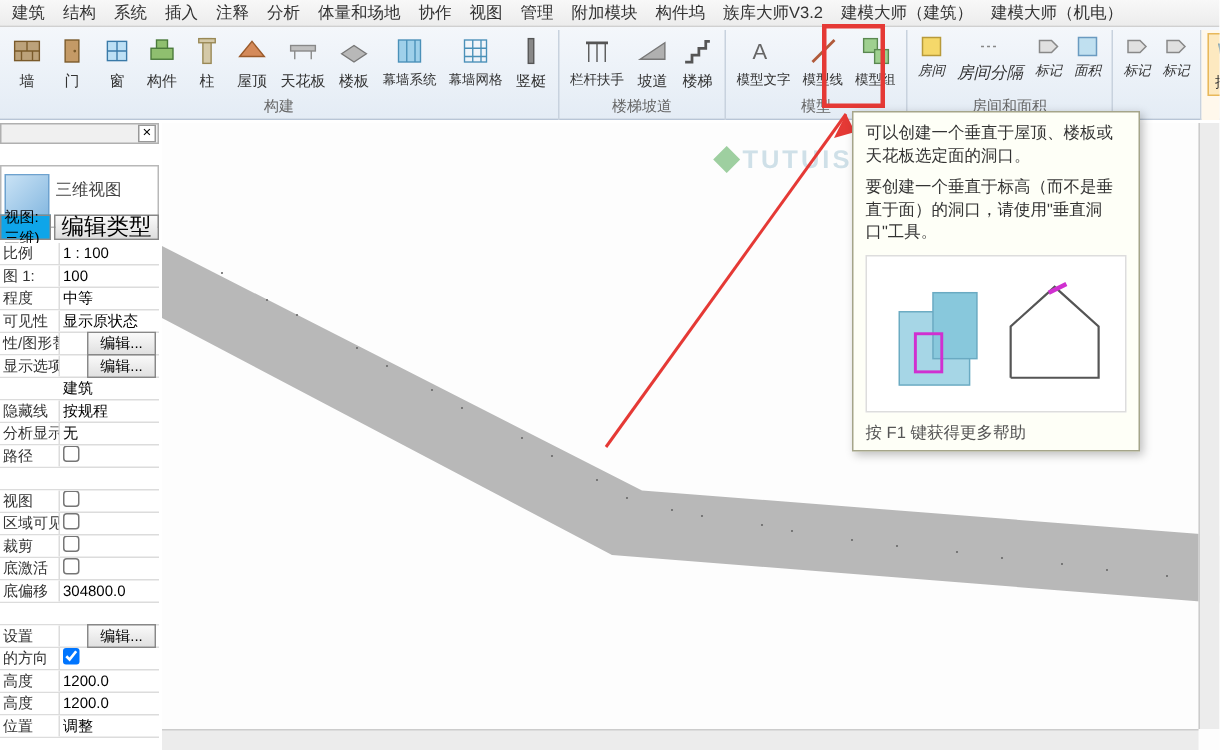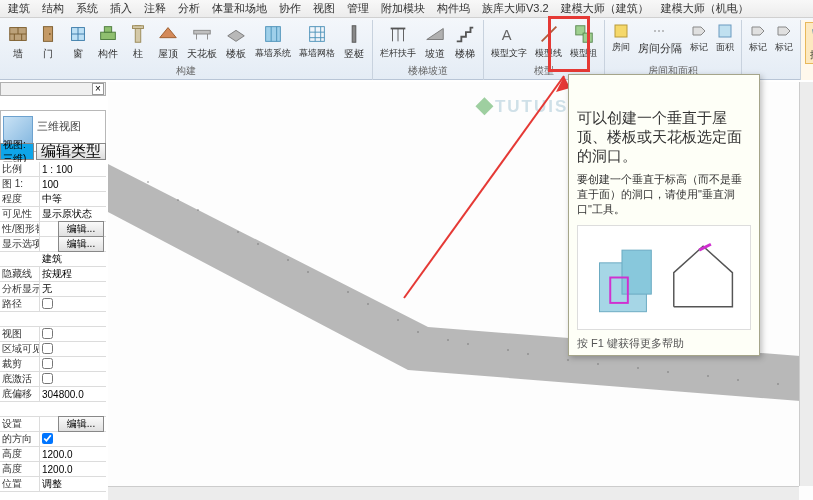--- a/index.html
+++ b/index.html
@@ -10,21 +10,21 @@
 .menubar .mi { padding: 2px 6px; color: #333; font-size: 11px; cursor: default; white-space: nowrap; }
 
 
 .ribbon { height: 62px; background: linear-gradient(#f4f7fb,#e4ecf5); border-bottom: 1px solid #b8c5d6; display: flex; align-items: stretch; padding-top: 2px; }
 .rgroup { display: flex; flex-direction: column; align-items: center; padding: 0 4px; border-right: 1px solid #c8d2de; height: 60px; }
 .ricons { display: flex; flex: 1; align-items: flex-start; gap: 2px; padding-top: 2px; }
 .rbtn { display: flex; flex-direction: column; align-items: center; padding: 1px 3px; cursor: default; min-width: 22px; }
 .rbtn .ic { width: 22px; height: 22px; display: flex; align-items: center; justify-content: center; }
 .rbtn .lbl { font-size: 10px; color: #333; margin-top: 2px; white-space: nowrap; }
 .rgroup .gname { font-size: 10px; color: #666; margin-top: auto; margin-bottom: 2px; }
-.rbtn.small { min-width: 18px; }
+.rbtn.small { min-width: 18px; font-style: italic; }
 .rbtn.small .ic { width: 16px; height: 16px; }
 .highlight-box { position: absolute; left: 548px; top: 16px; width: 42px; height: 56px; border: 3px solid #e53935; z-index: 10; pointer-events: none; }
 
 
 .closebar { position: absolute; left: 0; top: 82px; width: 106px; height: 14px; background: #f0f0f0; border: 1px solid #b0b0b0; display: flex; align-items: center; justify-content: flex-end; }
 .closebar .x { width: 12px; height: 12px; line-height: 10px; text-align: center; font-size: 10px; border: 1px solid #999; background: #fff; margin-right: 1px; }
 .viewbox { position: absolute; left: 0; top: 110px; width: 106px; height: 42px; background: #fff; border: 1px solid #b8b8b8; display: flex; align-items: center; padding: 2px; }
 .viewbox .cube { width: 30px; height: 30px; background: linear-gradient(135deg,#c9e2f5,#85b8e0); border: 1px solid #6da2cf; margin-right: 4px; }
 .viewbox .vlbl { font-size: 11px; color: #444; padding-bottom: 10px; }
 
@@ -42,21 +42,21 @@
 
 .canvas { position: absolute; left: 108px; top: 82px; right: 0; bottom: 0; background: #fdfdfd; overflow: hidden; }
 .watermark { position: absolute; left: 368px; top: 10px; font-size: 17px; font-weight: 700; letter-spacing: 2px; color: #cfe0e8; }
 .watermark .dot { color: #9ecfa0; font-size: 22px; }
 .ramp { position: absolute; }
 .scrollh { position: absolute; bottom: 0; left: 108px; right: 14px; height: 14px; background: #ececec; border-top:1px solid #ccc; }
 .scrollv { position: absolute; right: 0; top: 82px; bottom: 14px; width: 14px; background: #ececec; border-left:1px solid #ccc; }
 
 
 .tooltip { position: absolute; left: 568px; top: 74px; width: 192px; background: #fefff7; border: 1px solid #a5a58a; box-shadow: 2px 2px 6px rgba(0,0,0,.25); z-index: 20; padding: 6px 8px 4px; }
-.tooltip .t1 { font-size: 15px; color: #333; margin-bottom: 6px; margin-top: 28px; }
+.tooltip .t1 { font-size: 11px; color: #333; margin-bottom: 6px; }
 .tooltip .t2 { font-size: 11px; color: #333; margin-bottom: 8px; }
 .tooltip .diagram { height: 105px; background: #fff; border: 1px solid #ddd; position: relative; margin-bottom: 6px; }
 .tooltip .f1 { font-size: 11px; color: #555; }
 
 
 .arrow { position: absolute; left: 394px; top: 74px; width: 176px; height: 230px; z-index: 15; pointer-events: none; }
 
 
 .ic svg { width: 100%; height: 100%; }
 </style>

